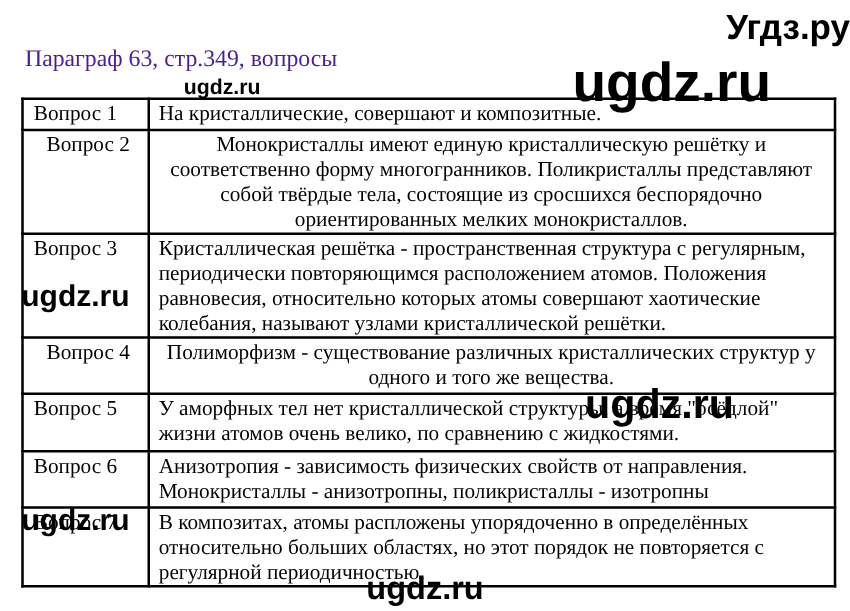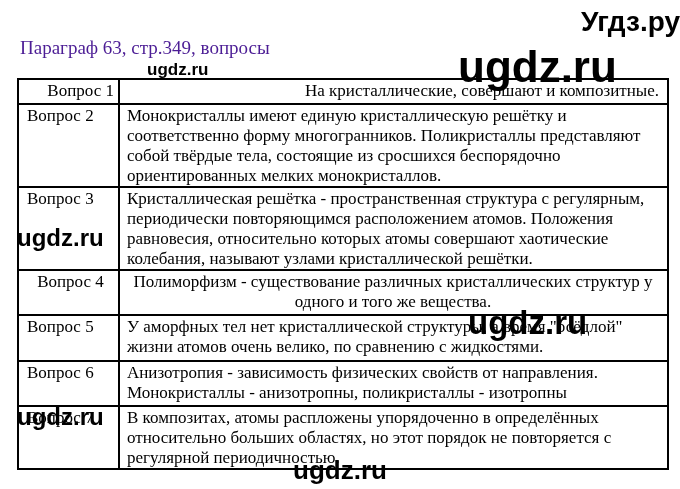--- a/index.html
+++ b/index.html
@@ -50,22 +50,22 @@
     color: #000000;
   }
   td.q {
     width: 87px;
     padding: 1px 4px 0 8px;
     white-space: nowrap;
   }
   td.a {
     padding: 1px 8px 0 7px;
   }
-  tr.r1 td { height: 22px; text-align: right; }
-  tr.r2 td { height: 80px; }
+  tr.r1 td { height: 22px; }
+  tr.r2 td { height: 80px; text-align: center; }
   tr.r3 td { height: 77px; }
   tr.r4 td { height: 42px; text-align: center; }
   tr.r5 td { height: 43px; }
   tr.r6 td { height: 42px; }
   tr.r7 td { height: 56px; }
   .wm {
     position: absolute;
     font-family: "Liberation Sans", sans-serif;
     font-weight: bold;
     color: #000000;

